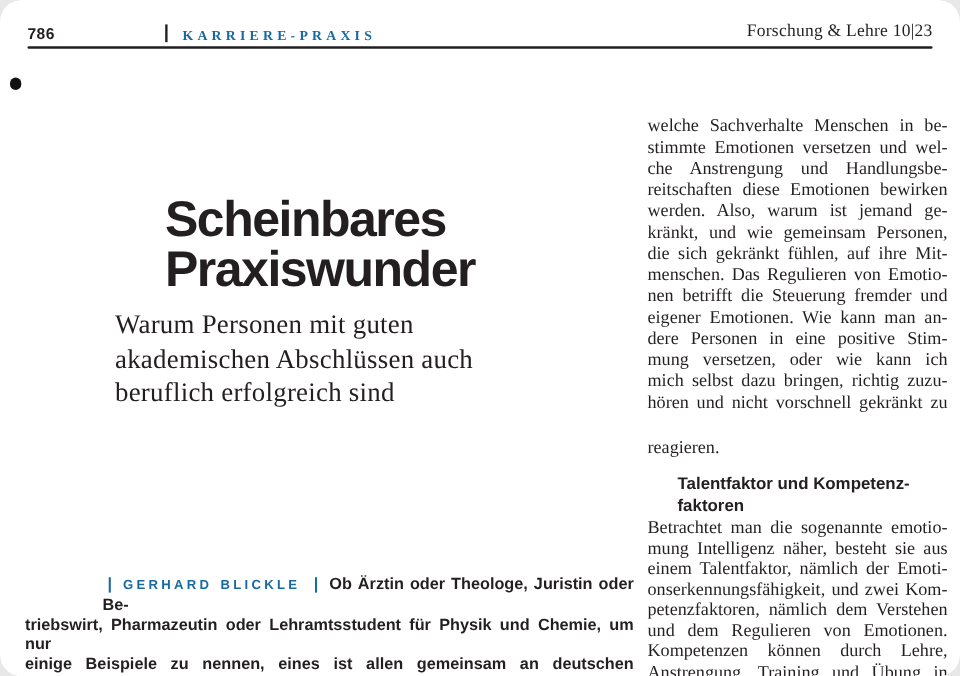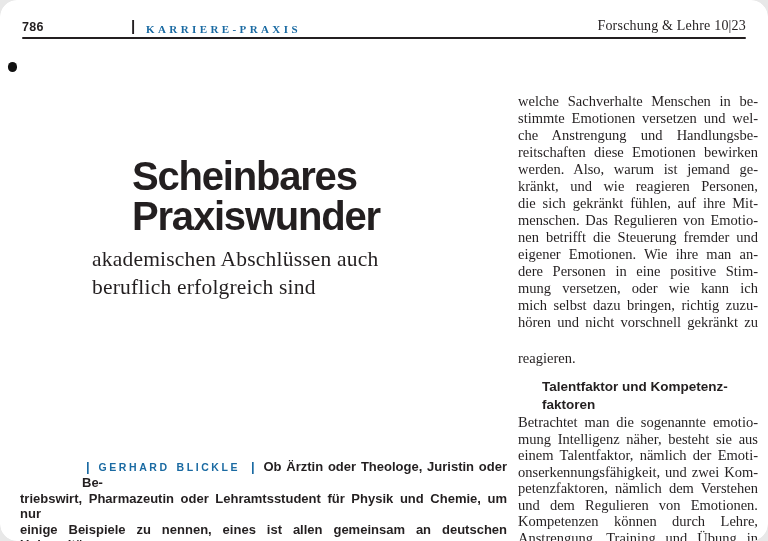--- a/index.html
+++ b/index.html
@@ -99,20 +99,21 @@
   <div class="hdr-rule"></div>
 
   <div class="section-marker"></div>
 
   <div class="title">
     <div>Scheinbares</div>
     <div>Praxiswunder</div>
   </div>
 
   <div class="subtitle">
+    <div>Warum Personen mit guten</div>
     <div>akademischen Abschlüssen auch</div>
     <div>beruflich erfolgreich sind</div>
   </div>
 
   <div class="lead">
     <div class="jl lead-first">
       <span class="lead-author-pipe">|</span>
       <span class="lead-author">GERHARD BLICKLE</span>
       <span class="lead-author-pipe">|</span>
       <span>Ob Ärztin oder Theologe, Juristin oder Be-</span>
@@ -122,25 +123,25 @@
 
   </div>
 
   <div class="rightcol">
     <div>
       <div class="bodyline jl">welche Sachverhalte Menschen in be-</div>
       <div class="bodyline jl">stimmte Emotionen versetzen und wel-</div>
       <div class="bodyline jl">che Anstrengung und Handlungsbe-</div>
       <div class="bodyline jl">reitschaften diese Emotionen bewirken</div>
       <div class="bodyline jl">werden. Also, warum ist jemand ge-</div>
-      <div class="bodyline jl">kränkt, und wie reagieren Personen,</div>
+      <div class="bodyline jl">kränkt, und wie gemeinsam Personen,</div>
       <div class="bodyline jl">die sich gekränkt fühlen, auf ihre Mit-</div>
       <div class="bodyline jl">menschen. Das Regulieren von Emotio-</div>
       <div class="bodyline jl">nen betrifft die Steuerung fremder und</div>
-      <div class="bodyline jl">eigener Emotionen. Wie ihre man an-</div>
+      <div class="bodyline jl">eigener Emotionen. Wie kann man an-</div>
       <div class="bodyline jl">dere Personen in eine positive Stim-</div>
       <div class="bodyline jl">mung versetzen, oder wie kann ich</div>
       <div class="bodyline jl">mich selbst dazu bringen, richtig zuzu-</div>
       <div class="bodyline jl">hören und nicht vorschnell gekränkt zu</div>
       <div class="bodyline ll">reagieren.</div>
     </div>
 
     <div class="col-heading">
       <div>Talentfaktor und Kompetenz-</div>
       <div>faktoren</div>

